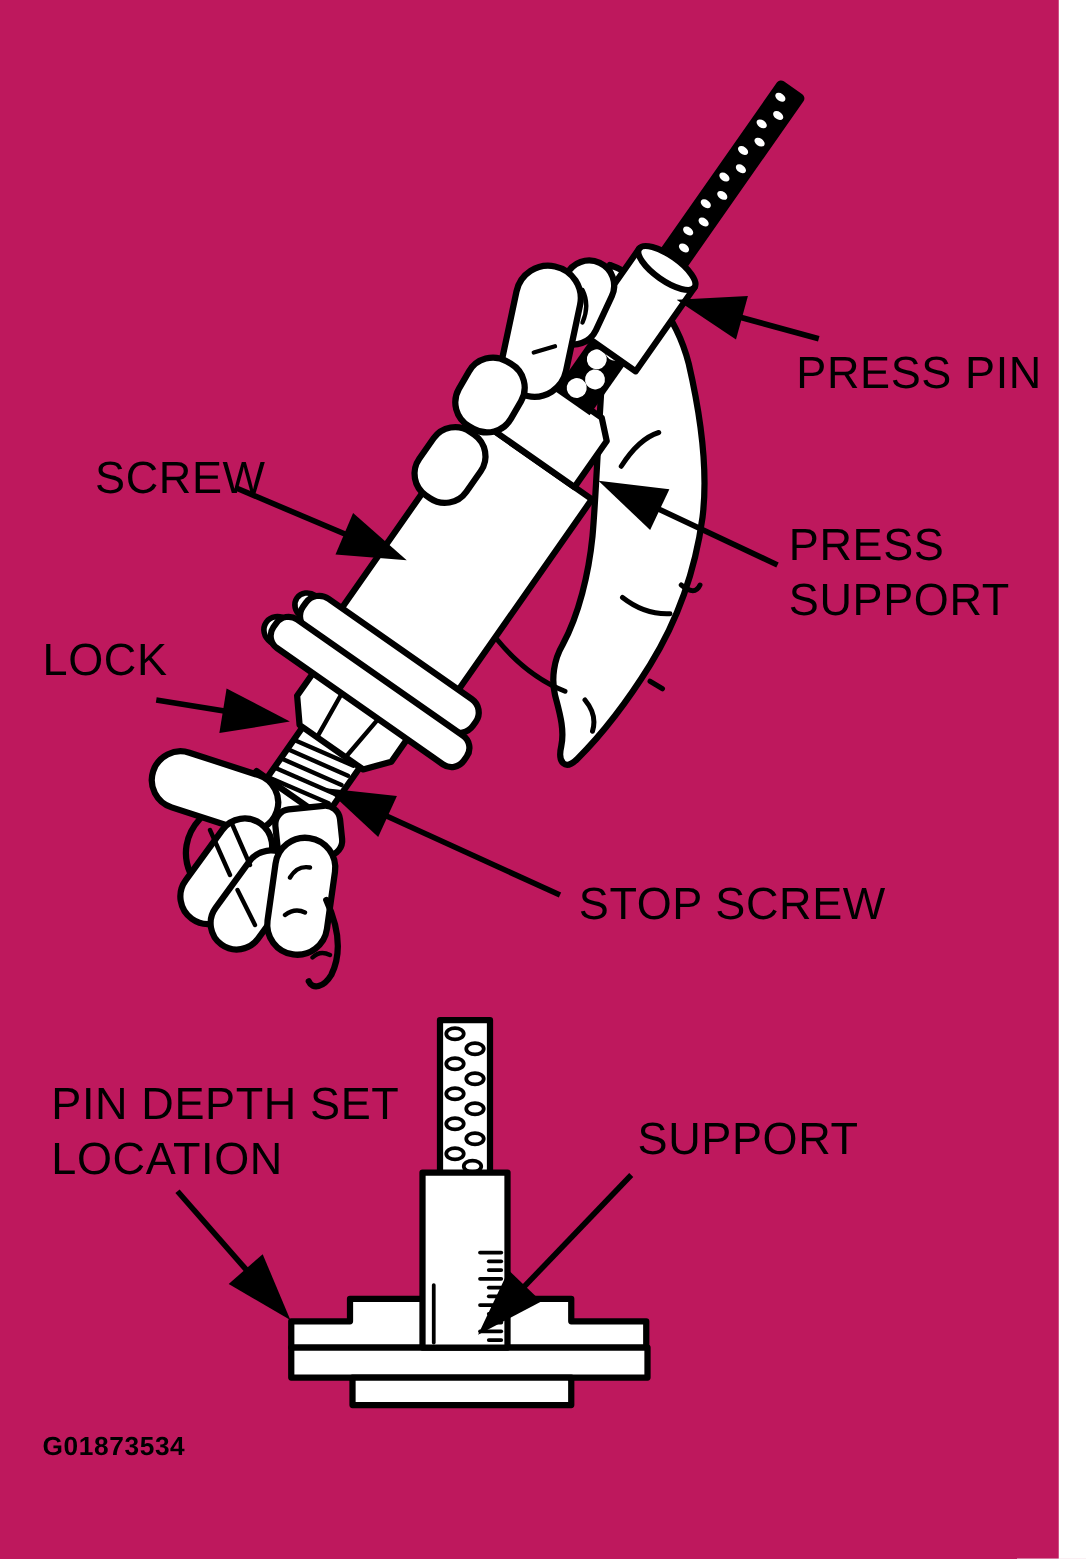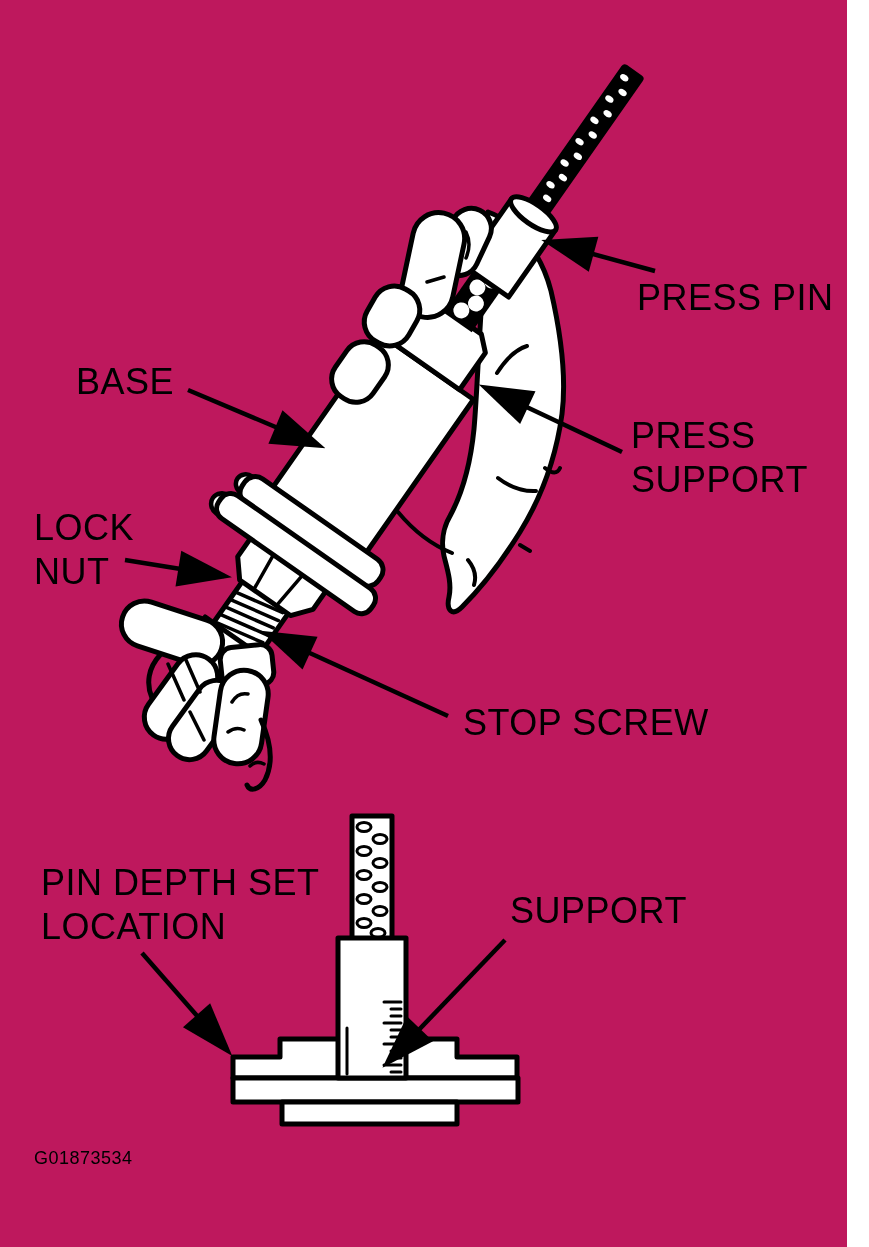--- a/index.html
+++ b/index.html
@@ -1,20 +1,20 @@
 <!DOCTYPE html>
 <html><head>
 <meta charset="utf-8">
 <style>
   html,body{margin:0;padding:0;background:#fff;}
   .stage{position:relative;width:847px;height:1247px;background:#be185d;overflow:hidden;}
   .stage svg{position:absolute;left:0;top:0;}
   .callout{position:absolute;font-family:"Liberation Sans",sans-serif;font-size:36px;line-height:44px;
            color:#000;letter-spacing:0.5px;white-space:nowrap;}
-  .figid{position:absolute;font-family:"Liberation Sans",sans-serif;font-weight:normal;font-size:18px;
+  .figid{position:absolute;font-family:"Liberation Sans",sans-serif;font-weight:bold;font-size:21px;
          line-height:32px;color:#000;letter-spacing:0.5px;}
   .ink{stroke:#000;fill:#fff;}
 </style>
 </head>
 <body>
 
 <div class="stage">
 
 <svg width="869" height="1247" viewBox="0 0 869 1247">
   <defs>
@@ -159,31 +159,30 @@
     <line x1="142" y1="953" x2="227" y2="1050" marker-end="url(#ah)"></line>
     <line x1="505" y1="940" x2="388" y2="1062" marker-end="url(#ah)"></line>
   </g>
 </svg>
 
 <div class="callout" style="left:637px;top:276px">
   <div>PRESS PIN</div>
 </div>
 
 <div class="callout" style="left:76px;top:360px">
-  <div>BASE</div>
+  <div>SCREW</div>
 </div>
 
 <div class="callout" style="left:631px;top:414px">
   <div>PRESS</div>
   <div>SUPPORT</div>
 </div>
 
 <div class="callout" style="left:34px;top:506px">
   <div>LOCK</div>
-  <div>NUT</div>
 </div>
 
 <div class="callout" style="left:463px;top:701px">
   <div>STOP SCREW</div>
 </div>
 
 <div class="callout" style="left:41px;top:861px">
   <div>PIN DEPTH SET</div>
   <div>LOCATION</div>
 </div>

